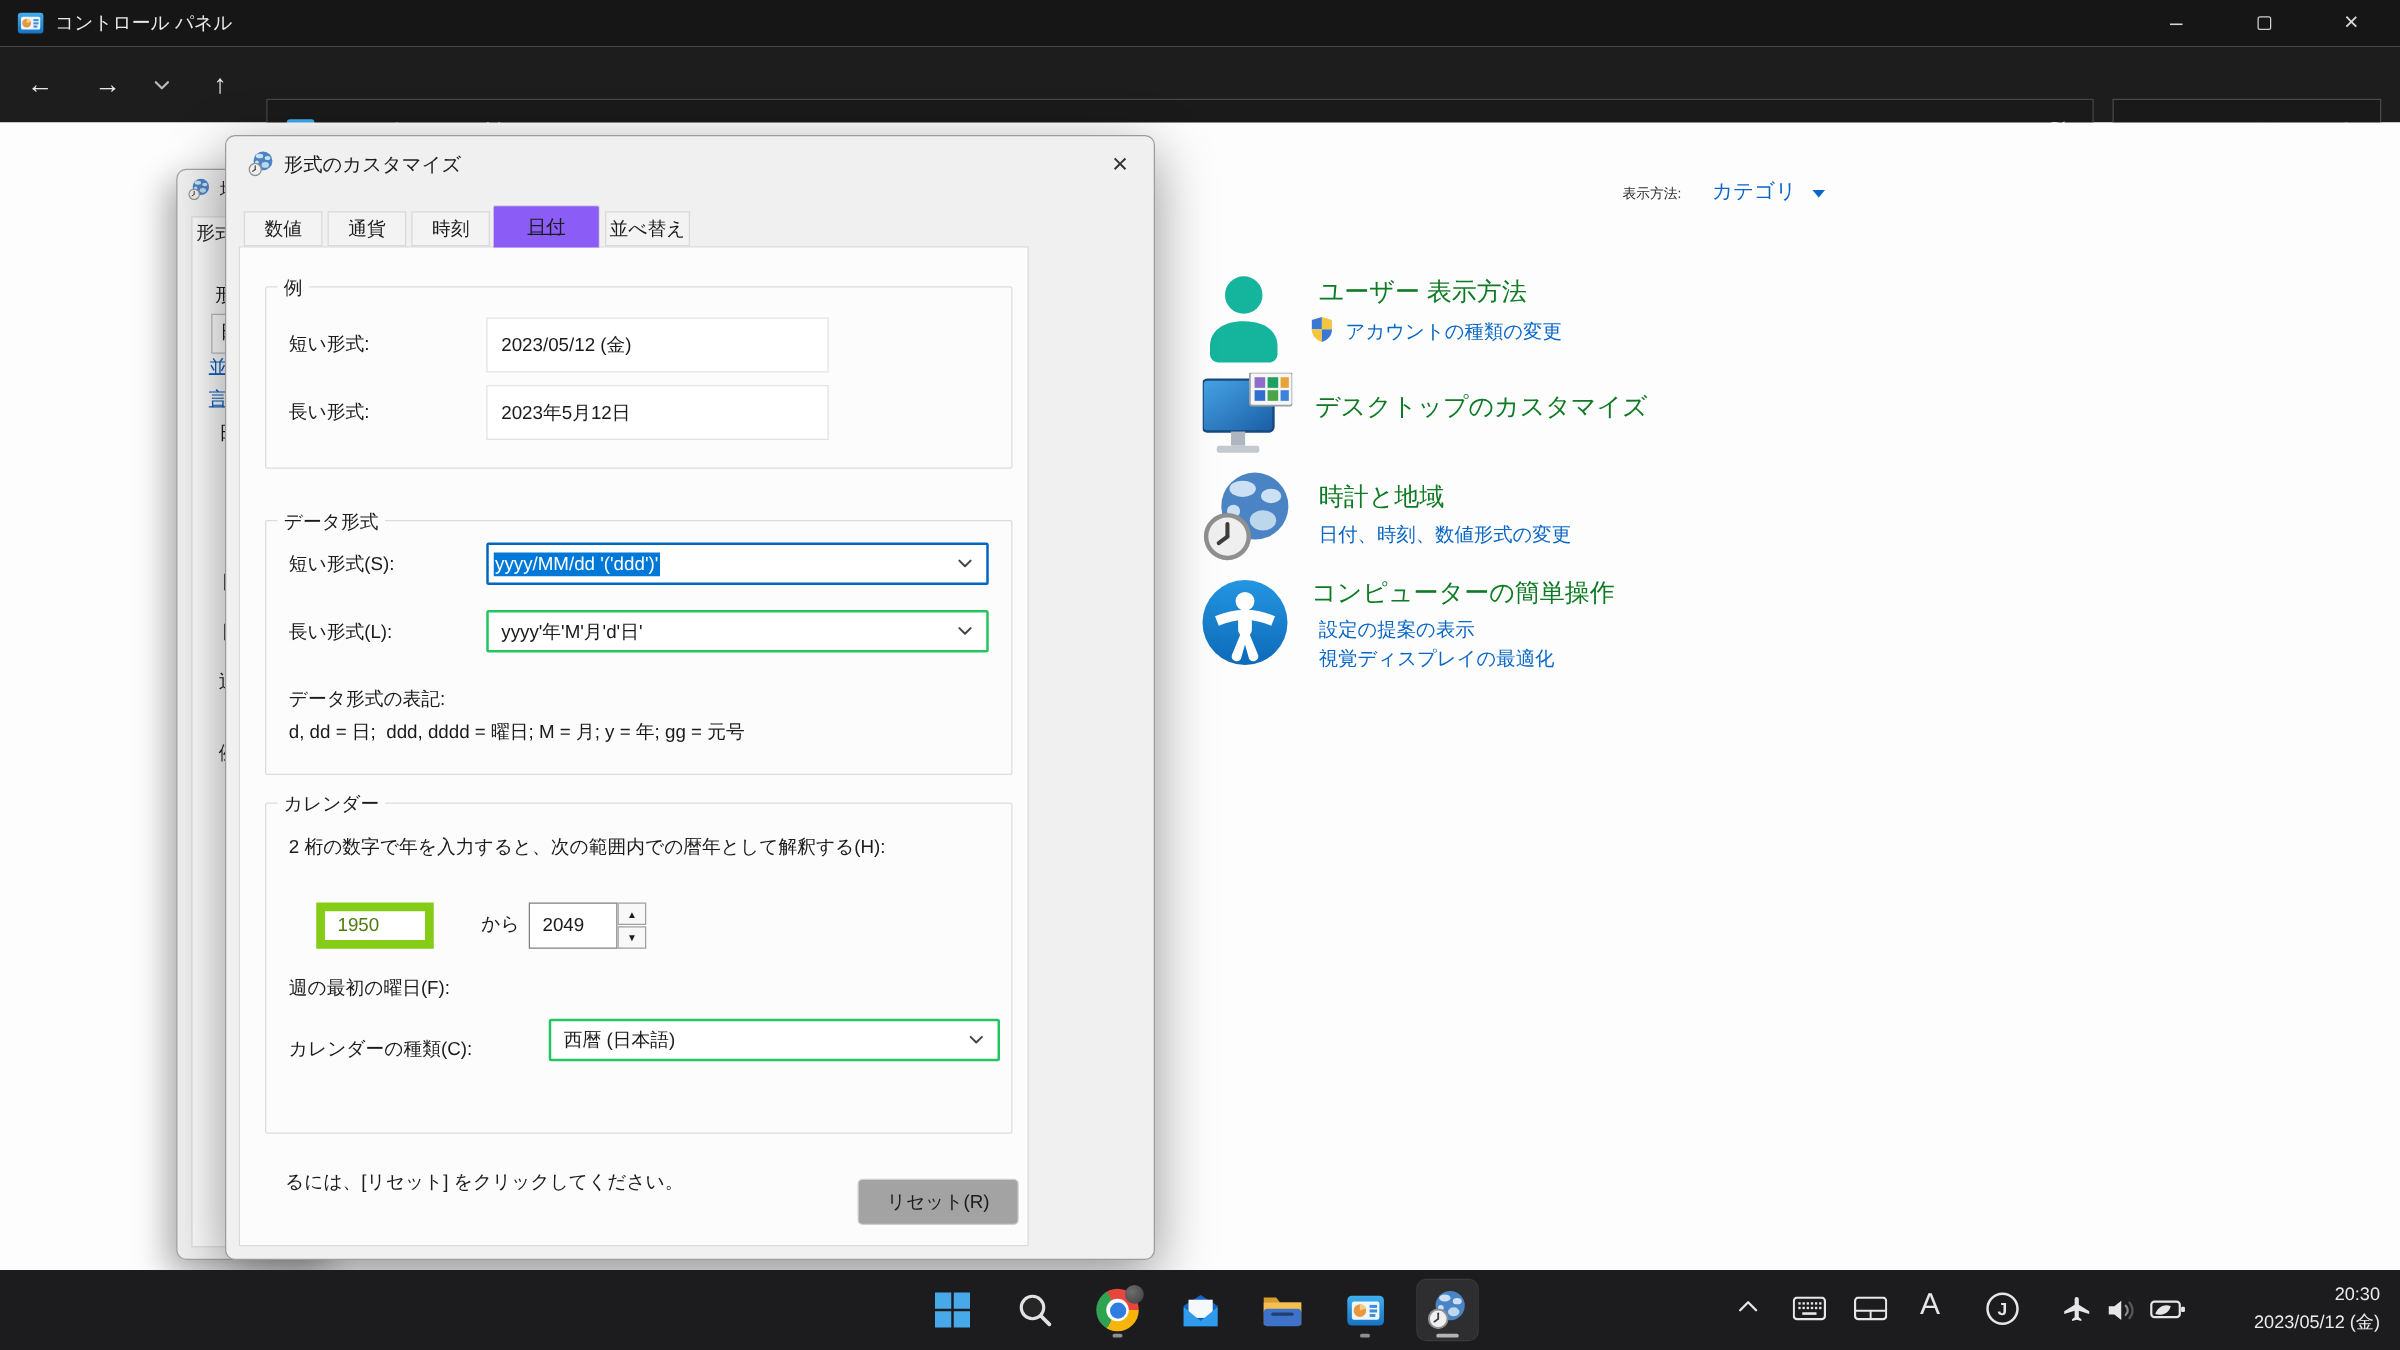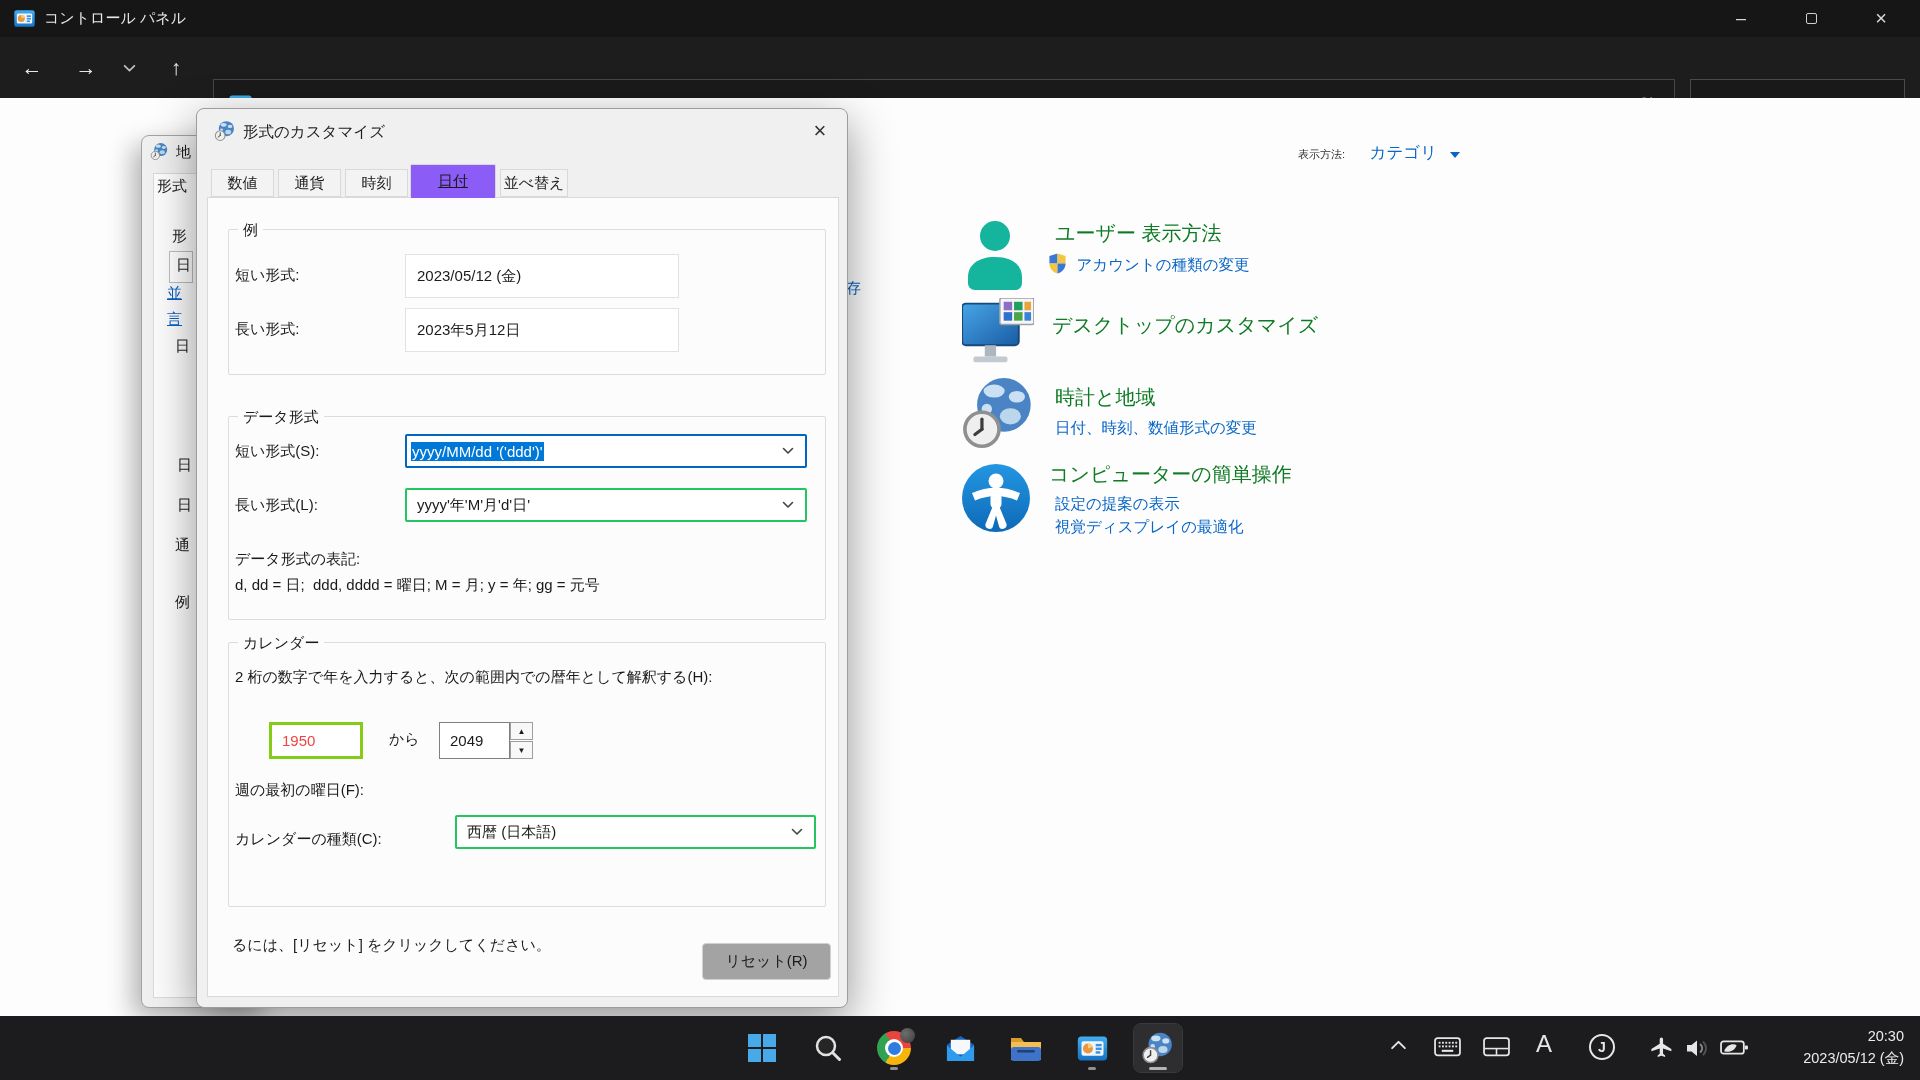--- a/index.html
+++ b/index.html
@@ -31,33 +31,33 @@
   .caret-down { display:inline-block; width:0; height:0; border-left:5px solid transparent; border-right:5px solid transparent; border-top:6px solid #0866c6; }
 
   
   #bg-dialog { position:absolute; left:141px; top:135px; width:130px; height:873px; background:#f0f0f0; border:1px solid #a3a3a3; border-radius:8px; box-shadow:-8px 10px 26px rgba(0,0,0,.30); z-index:5; }
   #bg-dialog .bg-page { position:absolute; left:11px; top:37px; width:118px; height:825px; background:#fcfcfc; border:1px solid #d9d9d9; }
   .frag { position:absolute; font-size:15px; color:#1b1b1b; white-space:nowrap; }
   .frag-link { color:#0b5fc4; text-decoration:underline; }
 
   #right-frag { position:absolute; left:846px; top:279px; font-size:15px; color:#0b5fc4; z-index:4; }
 
-  #dialog { position:absolute; left:196px; top:108px; width:652px; height:900px; background:#f0f0f0; border:1px solid #9c9c9c; border-radius:8px; box-shadow:0 14px 46px rgba(0,0,0,.42); z-index:10; }
+  #dialog { position:absolute; left:180px; top:108px; width:744px; height:900px; background:#f0f0f0; border:1px solid #9c9c9c; border-radius:8px; box-shadow:0 14px 46px rgba(0,0,0,.42); z-index:10; }
   #dlg-titlebar { position:absolute; left:0; top:0; width:100%; height:46px; }
   #dlg-title-text { position:absolute; left:46px; top:13px; font-size:15.5px; color:#1b1b1b; }
   #dlg-close { position:absolute; right:10px; top:6px; width:34px; height:32px; display:flex; align-items:center; justify-content:center; font-size:22px; color:#333; }
 
   .tab { position:absolute; top:60px; height:28px; background:#f3f3f3; border:1px solid #d9d9d9; display:flex; align-items:center; justify-content:center; font-size:15px; color:#1b1b1b; z-index:2; }
   .tab.selected { top:55px; height:34px; background:#8b5cf6; border-bottom:none; border-radius:2px 2px 0 0; z-index:4;text-decoration:underline; }
 
   #dlg-page { position:absolute; left:10px; top:88px; width:632px; height:800px; background:#fcfcfc; border:1px solid #d9d9d9; z-index:3; }
 
   .groupbox { position:absolute; border:1px solid #dcdcdc; border-radius:2px; }
   .group-label { position:absolute; top:-9px; left:9px; background:#fcfcfc; padding:0 5px; font-size:15px; color:#1b1b1b; }
-  .fld-label { position:absolute; font-size:15px; color:#1b1b1b; white-space:nowrap; }
+  .fld-label { position:absolute; font-size:15px; color:#1b1b1b; white-space:nowrap;margin-left:12px; }
   .ex-box { position:absolute; background:#fff; border:1px solid #e2e2e2; display:flex; align-items:center; padding:0 11px; font-size:15px; color:#1b1b1b; }
   .combo { position:absolute; background:#fff; border:2px solid #22c55e; border-radius:2px; display:flex; align-items:center; padding:0 10px; font-size:15px; color:#1b1b1b; }
   .combo.focused { border:2px solid #0067c0; padding:6px 4px; }
   .combo .sel { background:#0078d7; color:#fff; padding:1px 1px; }
   .combo .chev { position:absolute; right:11px; top:50%; transform:translateY(-50%); color:#444; }
   .txt-box { position:absolute; background:#fff; display:flex; align-items:center; padding:0 10px; font-size:15px; }
   .spin { position:absolute; width:23px; }
   .spin-btn { width:23px; height:18px; border:1px solid #9e9e9e; background:#f8f8f8; display:flex; align-items:center; justify-content:center; font-size:8px; color:#1b1b1b; }
   .notation { white-space:pre-wrap; }
   #reset-btn { position:absolute; background:#a3a3a3; border:1px solid #d0d0d0; border-radius:4px; display:flex; align-items:center; justify-content:center; font-size:15px; color:#1b1b1b; }
@@ -410,21 +410,21 @@
             <use href="#sym-chev-down"></use>
           </svg>
       </div>
       <span class="fld-label" style="left:27px;top:352px">データ形式の表記:</span>
       <span class="fld-label notation" style="left:27px;top:378px">d, dd = 日;  ddd, dddd = 曜日; M = 月; y = 年; gg = 元号</span>
 
       <div class="groupbox" style="left:20px;top:444px;width:598px;height:265px">
         <span class="group-label">カレンダー</span>
       </div>
       <span class="fld-label" style="left:27px;top:470px">2 桁の数字で年を入力すると、次の範囲内での暦年として解釈する(H):</span>
-      <div class="txt-box" style="left:61px;top:524px;width:94px;height:37px;border:3px solid #84cc16;color:#ef4444">
+      <div class="txt-box" style="left:61px;top:524px;width:94px;height:37px;border:7px solid #84cc16;color:#4d7c0f">
           <span>1950</span>
         </div>
       <span class="fld-label" style="left:181px;top:532px">から</span>
       <div class="txt-box" style="left:231px;top:524px;width:71px;height:37px;border:1px solid #7f7f7f;color:#1b1b1b">
           <span>2049</span>
         </div>
       <div class="spin" style="left:302px;top:524px">
         <div class="spin-btn">
             <span>▲</span>
           </div>

